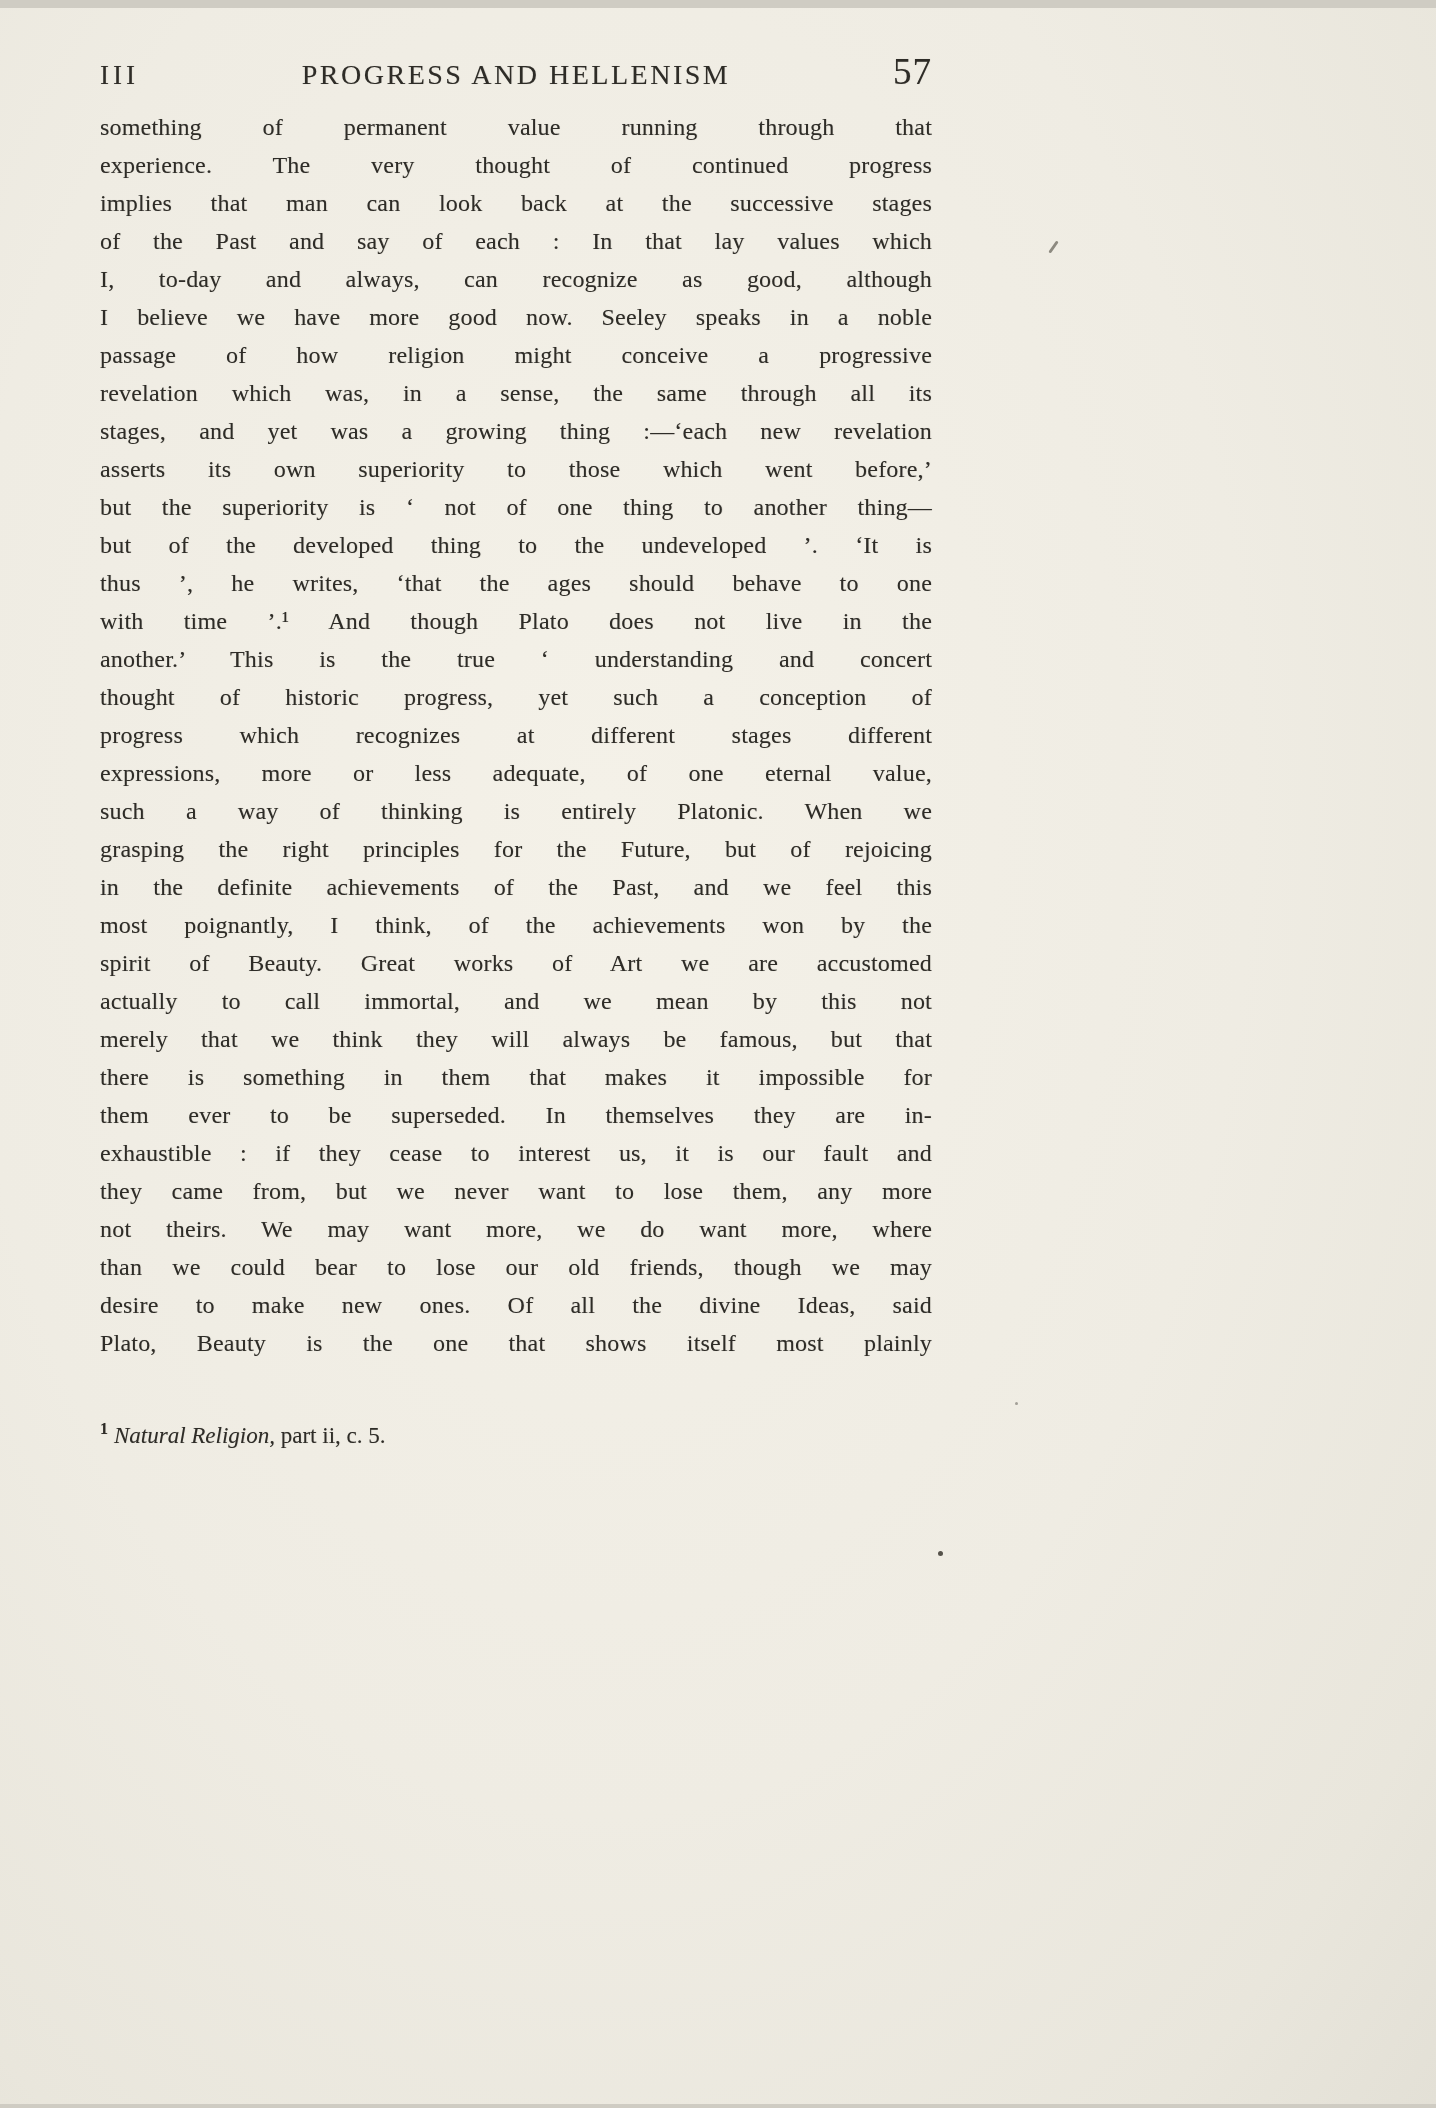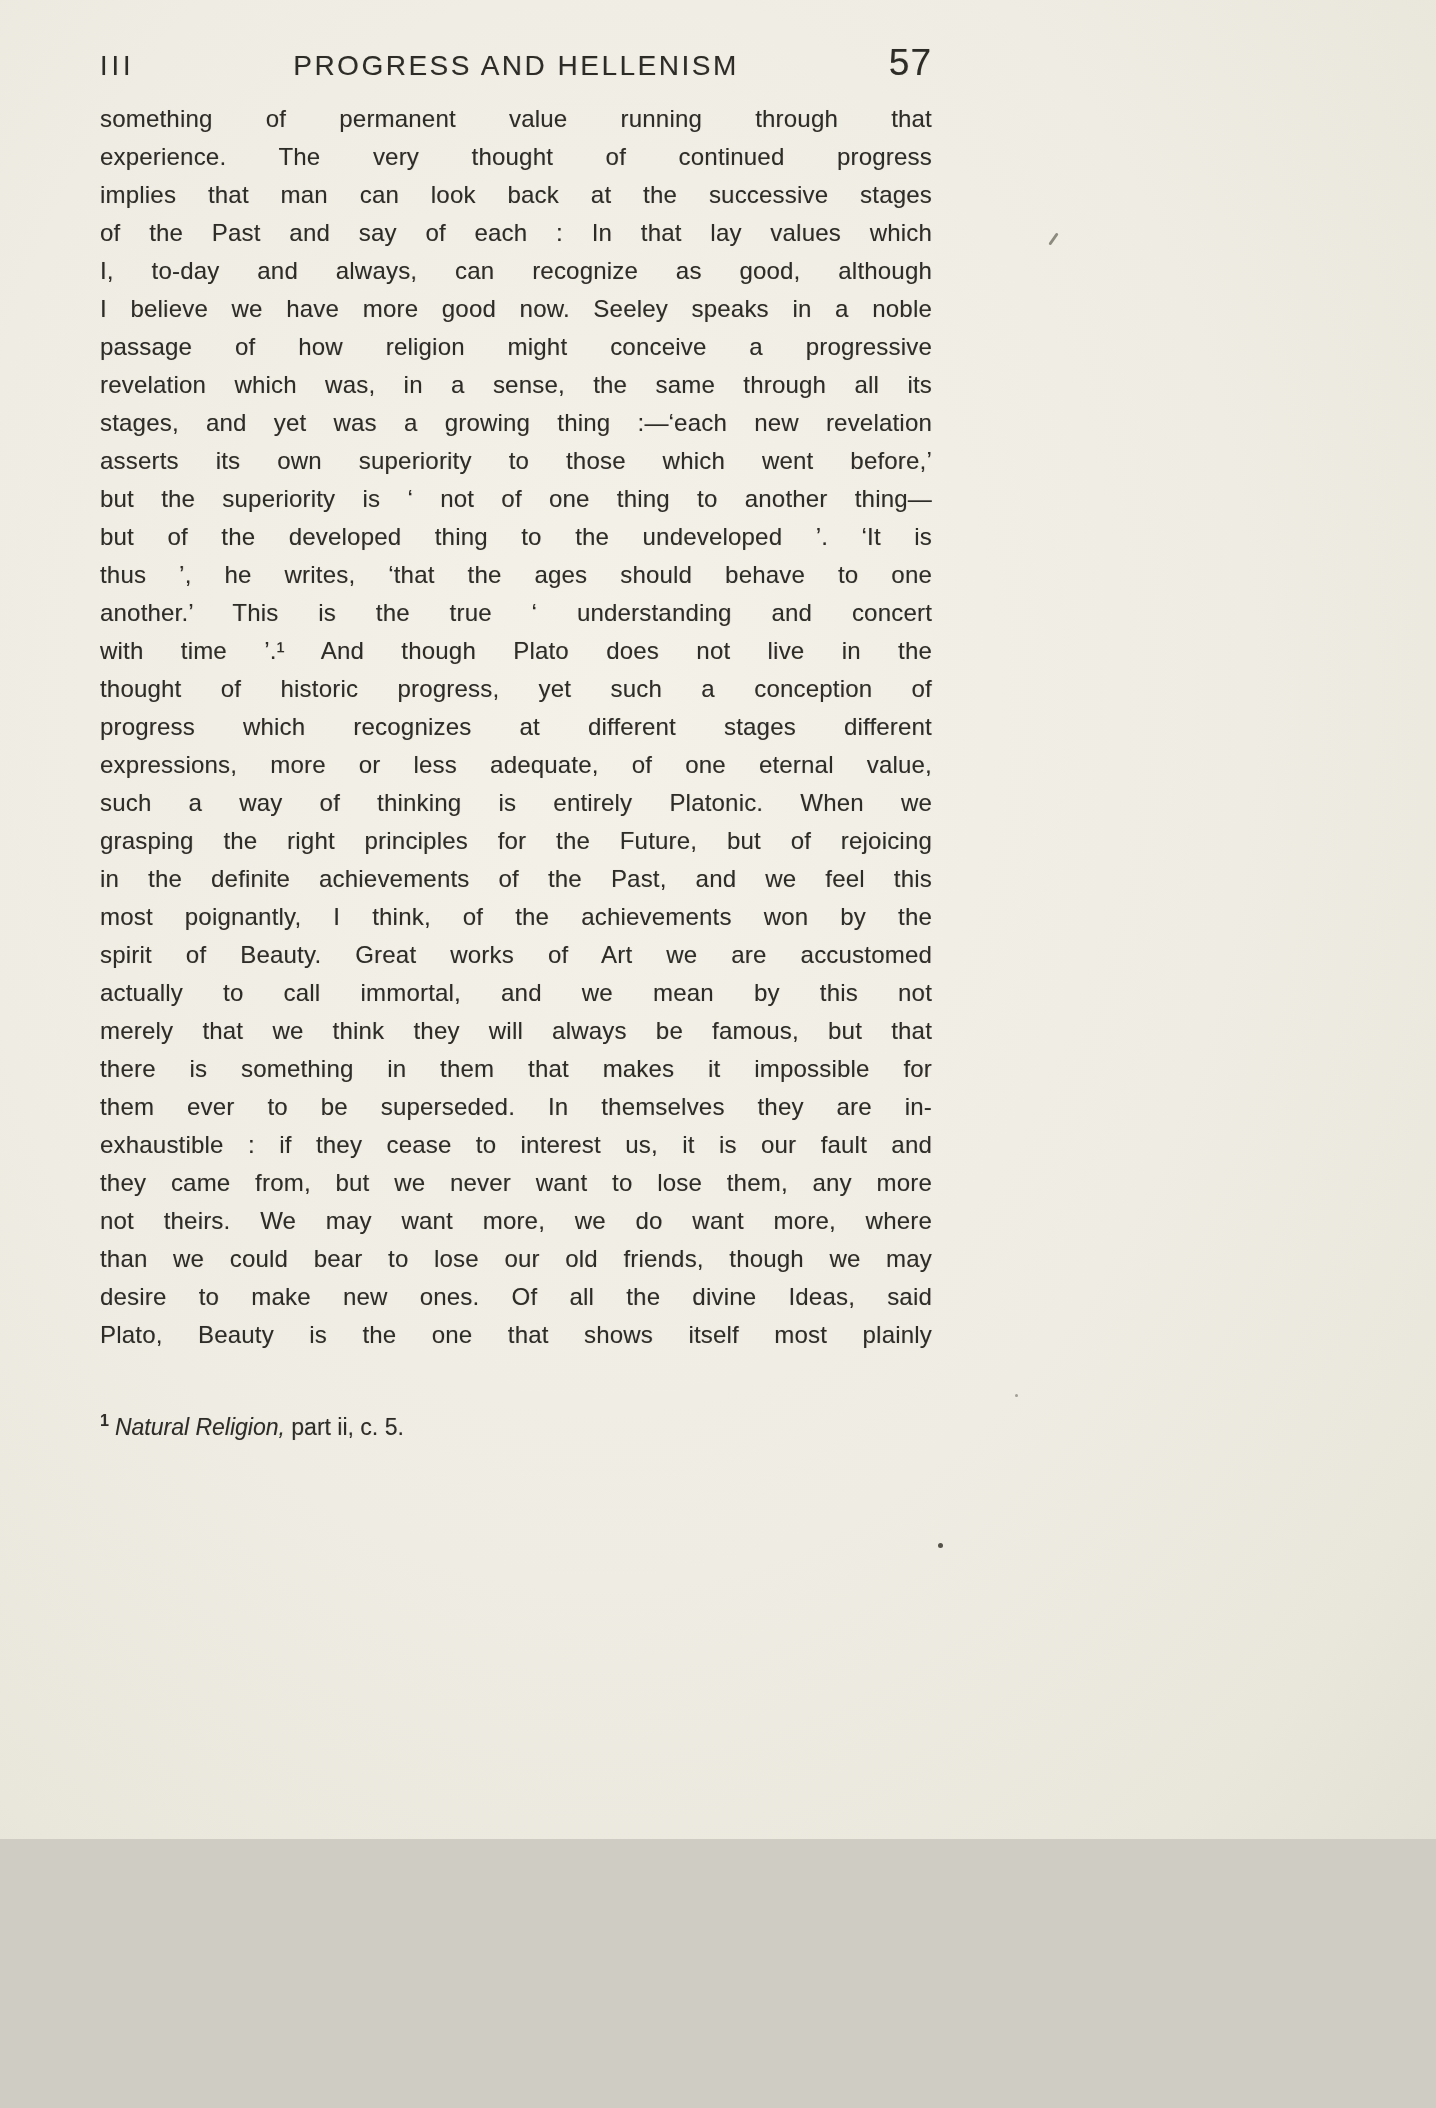--- a/index.html
+++ b/index.html
@@ -3,24 +3,24 @@
 <meta charset="utf-8">
 <style>
   html, body {
     margin: 0;
     padding: 0;
     background: #cfccc3;
   }
   .page {
     position: relative;
     width: 1436px;
-    height: 1839px;
-    margin: 0 auto;
+    height: 2096px;
+    margin: 8px auto;
     background: radial-gradient(ellipse at 42% 38%, #f4f1e8 0%, #efece3 55%, #e9e6dc 85%, #e3e0d6 100%);
-    font-family: Liberation Sans, sans-serif;
+    font-family: Liberation Serif, serif;
     color: #2e2c27;
     overflow: hidden;
   }
   .page * {
     text-shadow: 0.3px 0.3px 0.7px rgba(46, 44, 39, 0.28);
   }
   .page-header {
     position: absolute;
     left: 100px;
     top: 42px;
@@ -111,22 +111,22 @@
     <div class="line">of the Past and say of each : In that lay values which</div>
     <div class="line">I, to-day and always, can recognize as good, although</div>
     <div class="line">I believe we have more good now. Seeley speaks in a noble</div>
     <div class="line">passage of how religion might conceive a progressive</div>
     <div class="line">revelation which was, in a sense, the same through all its</div>
     <div class="line">stages, and yet was a growing thing :—‘each new revelation</div>
     <div class="line">asserts its own superiority to those which went before,’</div>
     <div class="line">but the superiority is ‘ not of one thing to another thing—</div>
     <div class="line">but of the developed thing to the undeveloped ’. ‘It is</div>
     <div class="line">thus ’, he writes, ‘that the ages should behave to one</div>
+    <div class="line">with time ’.¹ And though Plato does not live in the</div>
     <div class="line">another.’ This is the true ‘ understanding and concert</div>
-    <div class="line">with time ’.¹ And though Plato does not live in the</div>
     <div class="line">thought of historic progress, yet such a conception of</div>
     <div class="line">progress which recognizes at different stages different</div>
     <div class="line">expressions, more or less adequate, of one eternal value,</div>
     <div class="line">such a way of thinking is entirely Platonic. When we</div>
     <div class="line">grasping the right principles for the Future, but of rejoicing</div>
     <div class="line">in the definite achievements of the Past, and we feel this</div>
     <div class="line">most poignantly, I think, of the achievements won by the</div>
     <div class="line">spirit of Beauty. Great works of Art we are accustomed</div>
     <div class="line">actually to call immortal, and we mean by this not</div>
     <div class="line">merely that we think they will always be famous, but that</div>

